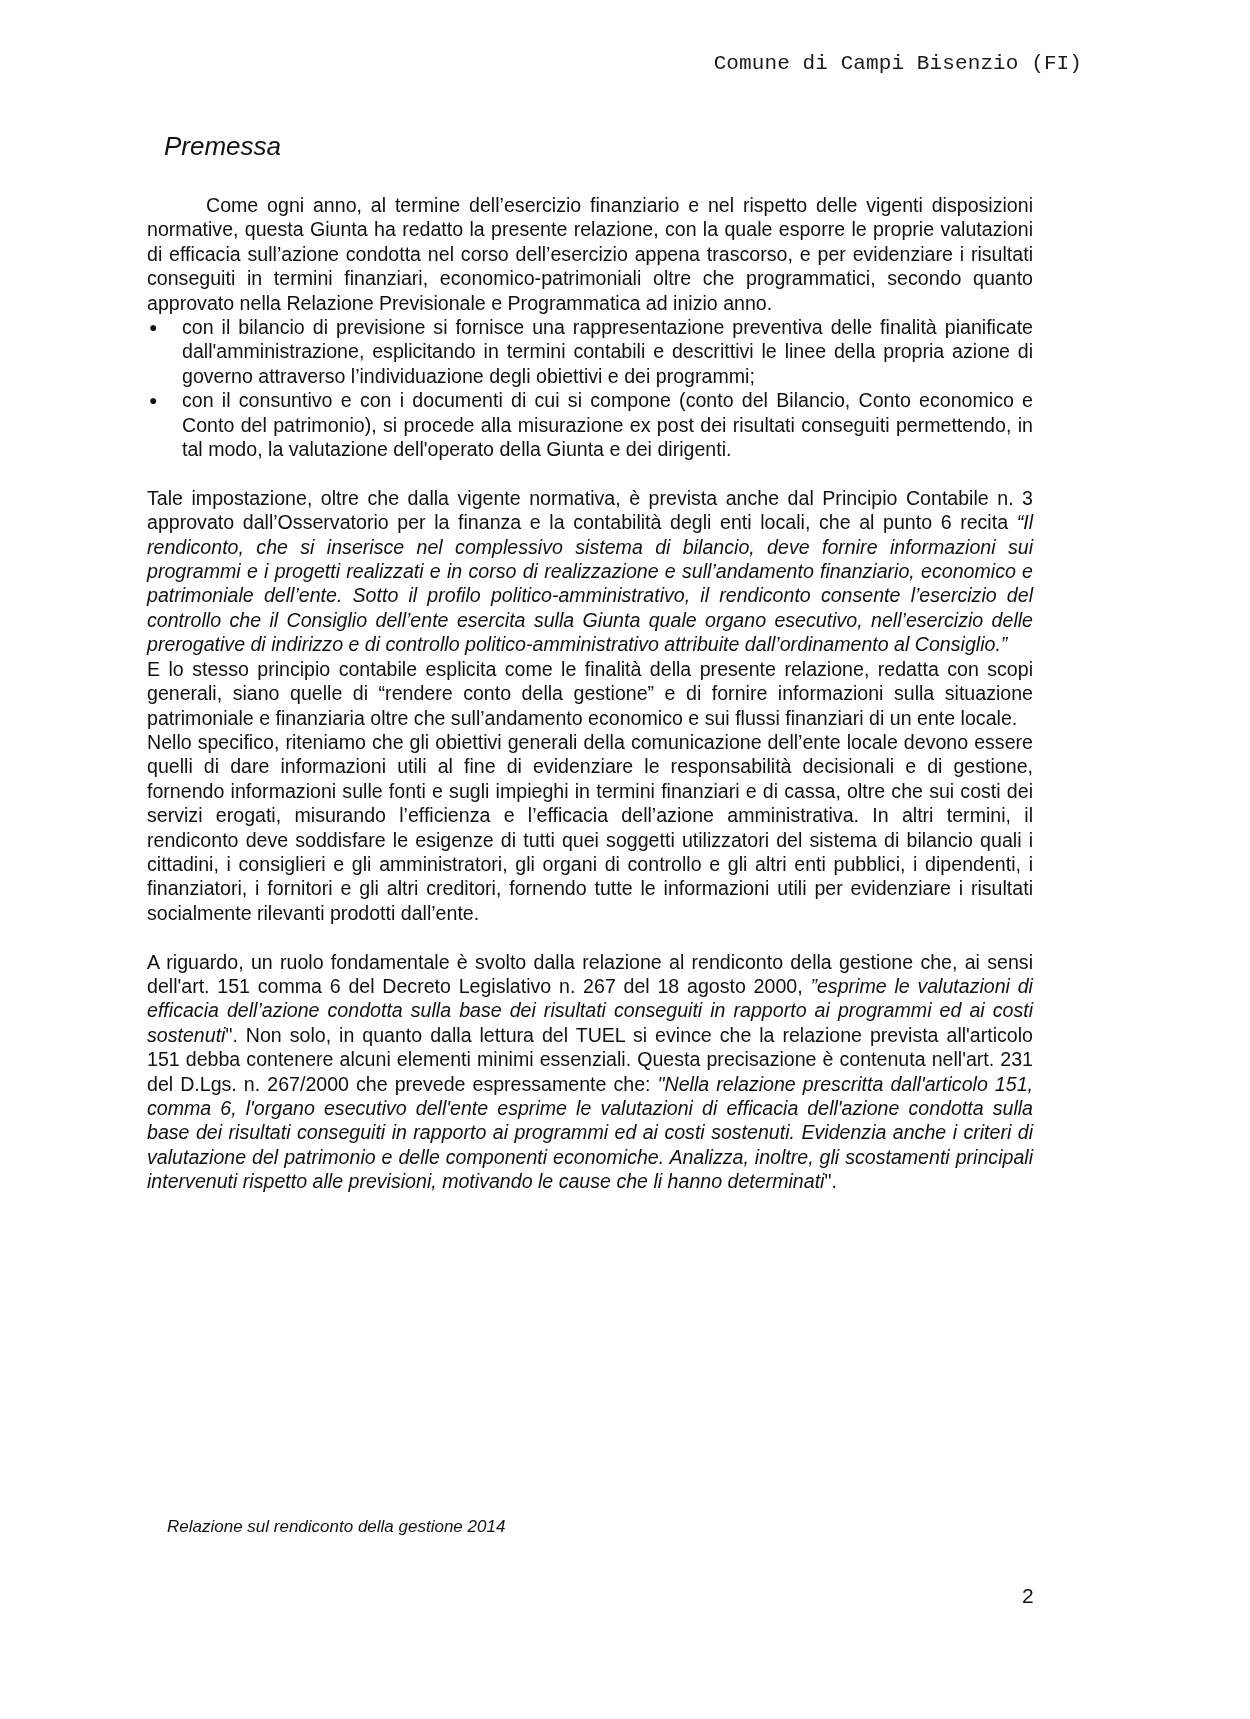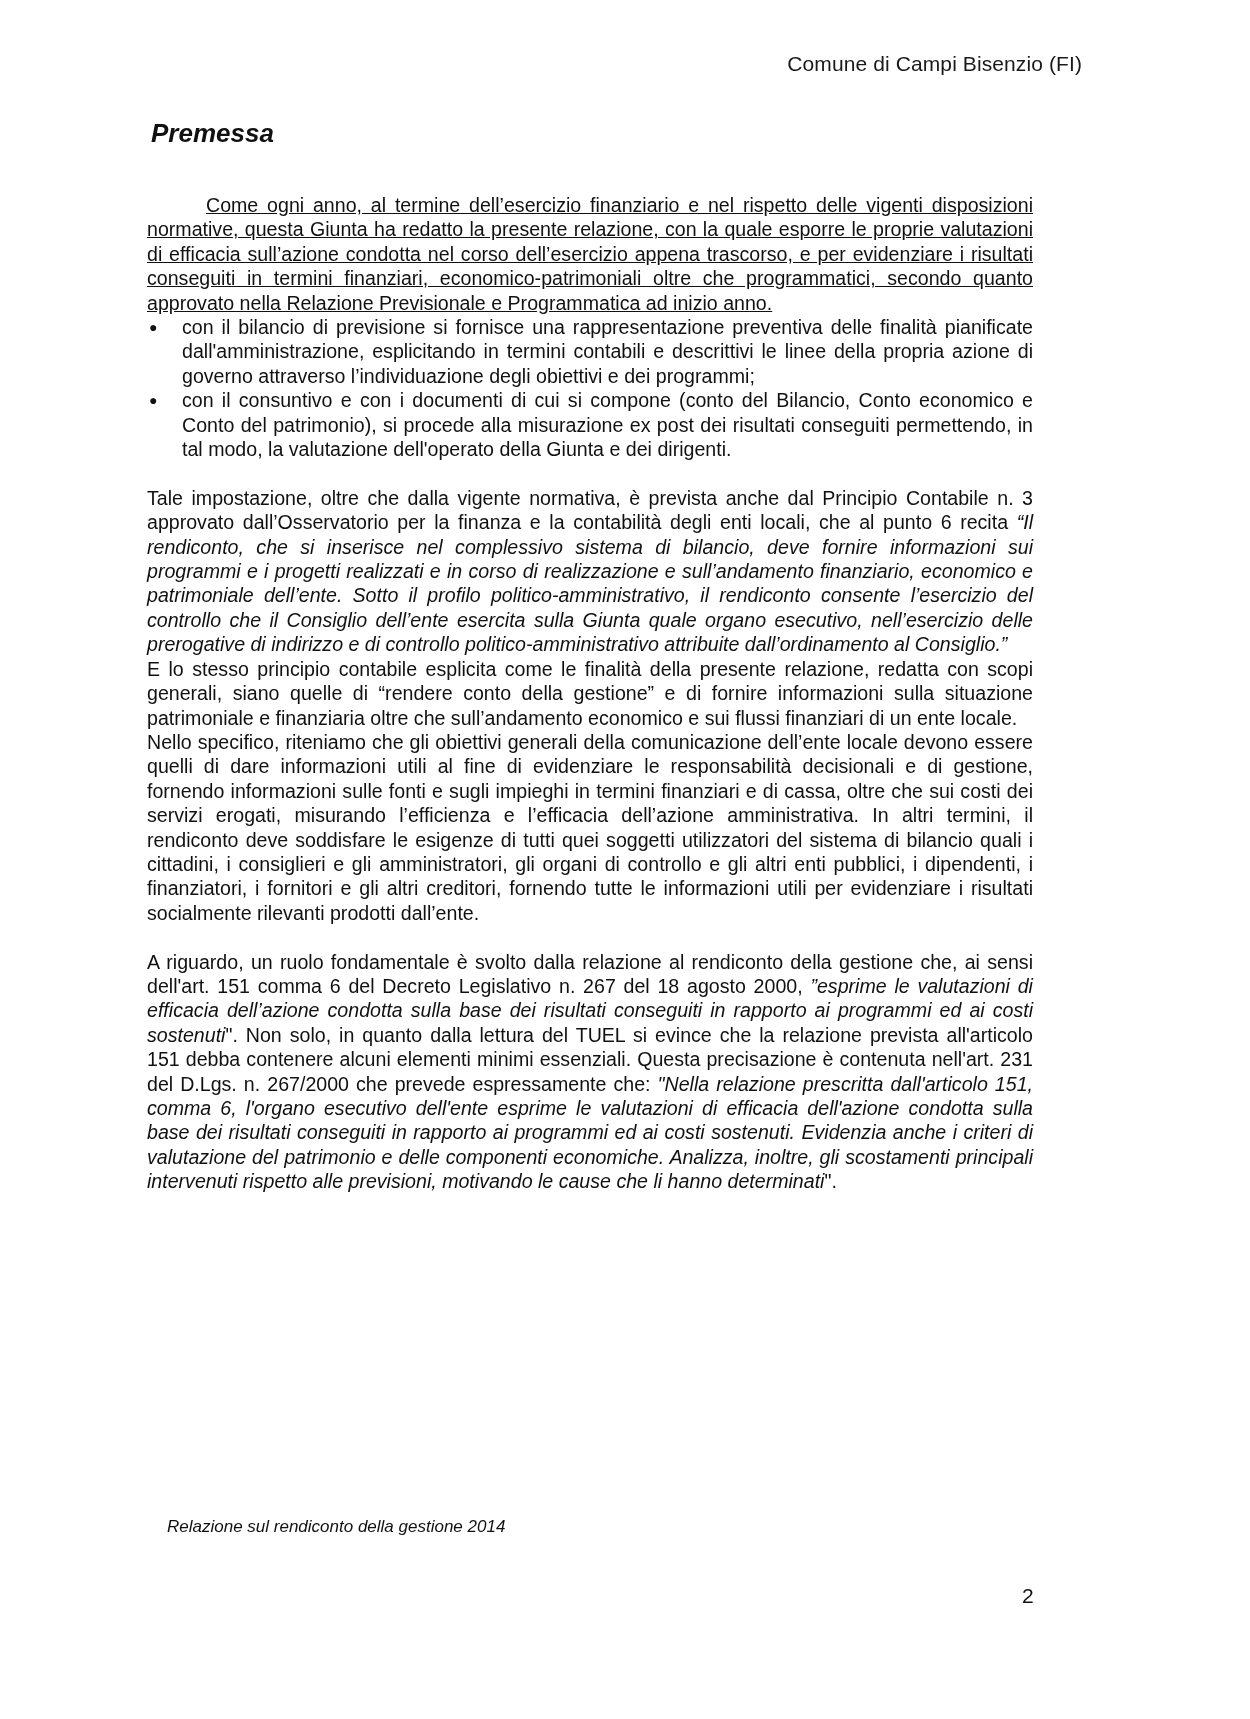--- a/index.html
+++ b/index.html
@@ -15,50 +15,50 @@
       font-family: "Liberation Sans", "DejaVu Sans", sans-serif;
       color: #111111;
     }
     .page-header {
       position: absolute;
       top: 52px;
       right: 168px;
       font-size: 21px;
       color: #1a1a1a;
       letter-spacing: 0.1px;
+      font-family: Liberation Mono, monospace;
     }
     .section-title {
       position: absolute;
       top: 114px;
       left: 147px;
       font-size: 26px;
-      font-weight: bold;
+      font-weight: normal;
       font-style: italic;
-      margin: 4px;
+      margin: 17px;
       color: #111;
     }
     .content {
       position: absolute;
       top: 193px;
       left: 147px;
       width: 886px;
       font-size: 19.6px;
       line-height: 24.4px;
       text-align: justify;
       color: #111;
     }
     .content p {
       margin: 0;
     }
     .content p.gap {
       margin-top: 24.4px;
     }
     .indent {
       text-indent: 59px;
-      text-decoration: underline;
     }
     .bullets {
       list-style: none;
       margin: 0;
       padding: 0;
     }
     .bullets li {
       position: relative;
       padding-left: 35px;
     }

